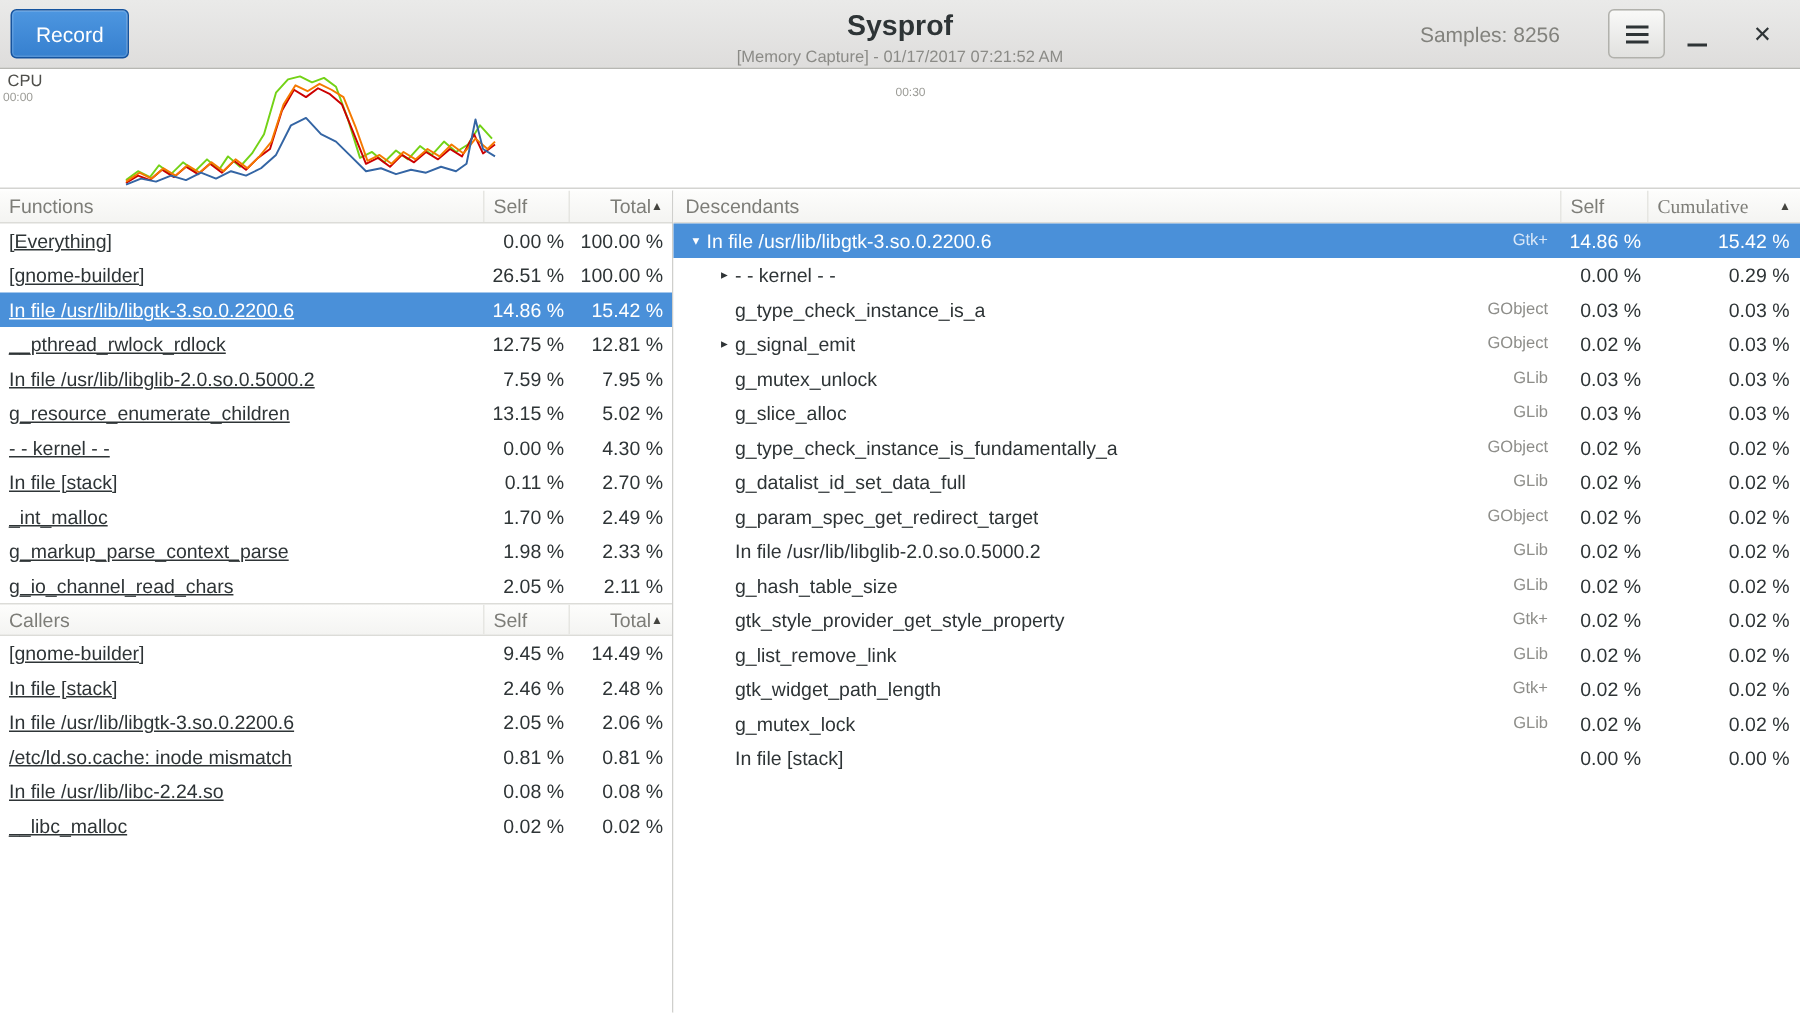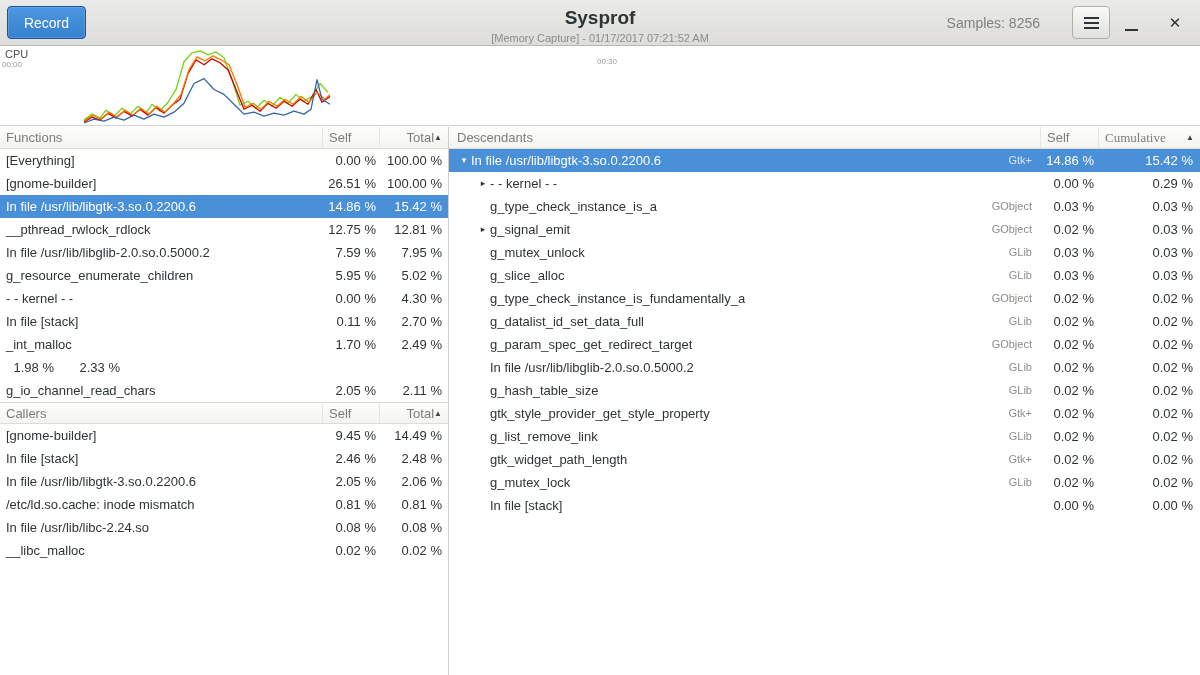--- a/index.html
+++ b/index.html
@@ -89,21 +89,21 @@
   .hc-total { width:69px; border-left:1px solid #e6e6e2;
               display:flex; align-items:center; justify-content:flex-end; }
   .hc-self-r { width:58px; border-left:1px solid #e6e6e2; }
   .hc-cum    { width:102px; border-left:1px solid #e6e6e2;
               display:flex; align-items:center; justify-content:space-between;font-family:Liberation Serif, serif; }
   .sort { font-size:8px; color:#44443f; }
 
   
   .trow { display:flex; height:23px; line-height:23px; white-space:nowrap; cursor:pointer; }
   .trow.selected { background:#4a90d9; color:#ffffff; }
-  .cell-name  { flex:1; padding-left:6px; overflow:hidden; text-overflow:ellipsis; }
+  .cell-name  { flex:1; padding-left:6px; overflow:hidden; text-overflow:ellipsis;text-decoration:underline; }
   .cell-num   { width:57px; text-align:right; padding-right:3px; }
   .cell-total { width:69px; text-align:right; padding-right:6px; }
 
   
   .drow { display:flex; height:23px; line-height:23px; white-space:nowrap; cursor:pointer; }
   .drow.selected { background:#4a90d9; color:#ffffff; }
   .d-name { flex:1; display:flex; overflow:hidden; }
   .expander { width:14px; flex:none; text-align:center; font-size:9px; color:#2e3436; }
   .drow.selected .expander { color:#ffffff; }
   .fn { overflow:hidden; text-overflow:ellipsis; }
@@ -181,39 +181,40 @@
         <span class="cell-num">12.75 %</span>
         <span class="cell-total">12.81 %</span>
       </div>
       <div class="trow">
         <span class="cell-name">In file /usr/lib/libglib-2.0.so.0.5000.2</span>
         <span class="cell-num">7.59 %</span>
         <span class="cell-total">7.95 %</span>
       </div>
       <div class="trow">
         <span class="cell-name">g_resource_enumerate_children</span>
-        <span class="cell-num">5.95 %</span>
+        <span class="cell-num">13.15 %</span>
         <span class="cell-total">5.02 %</span>
       </div>
       <div class="trow">
         <span class="cell-name">- - kernel - -</span>
         <span class="cell-num">0.00 %</span>
         <span class="cell-total">4.30 %</span>
       </div>
       <div class="trow">
         <span class="cell-name">In file [stack]</span>
         <span class="cell-num">0.11 %</span>
         <span class="cell-total">2.70 %</span>
       </div>
       <div class="trow">
         <span class="cell-name">_int_malloc</span>
         <span class="cell-num">1.70 %</span>
         <span class="cell-total">2.49 %</span>
       </div>
       <div class="trow">
+        <span class="cell-name">g_markup_parse_context_parse</span>
         <span class="cell-num">1.98 %</span>
         <span class="cell-total">2.33 %</span>
       </div>
       <div class="trow">
         <span class="cell-name">g_io_channel_read_chars</span>
         <span class="cell-num">2.05 %</span>
         <span class="cell-total">2.11 %</span>
       </div>
     </div>
 

